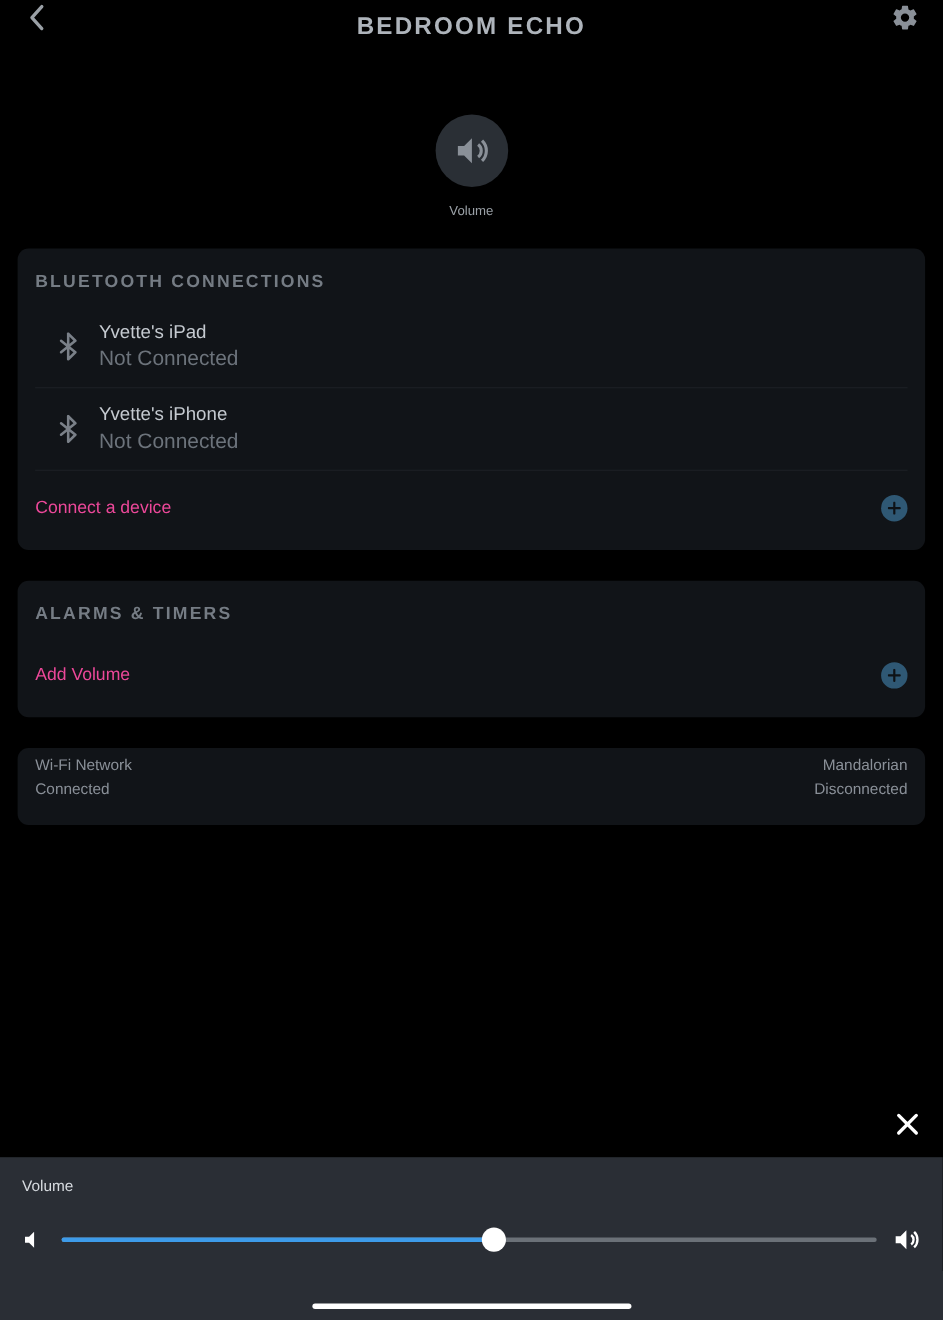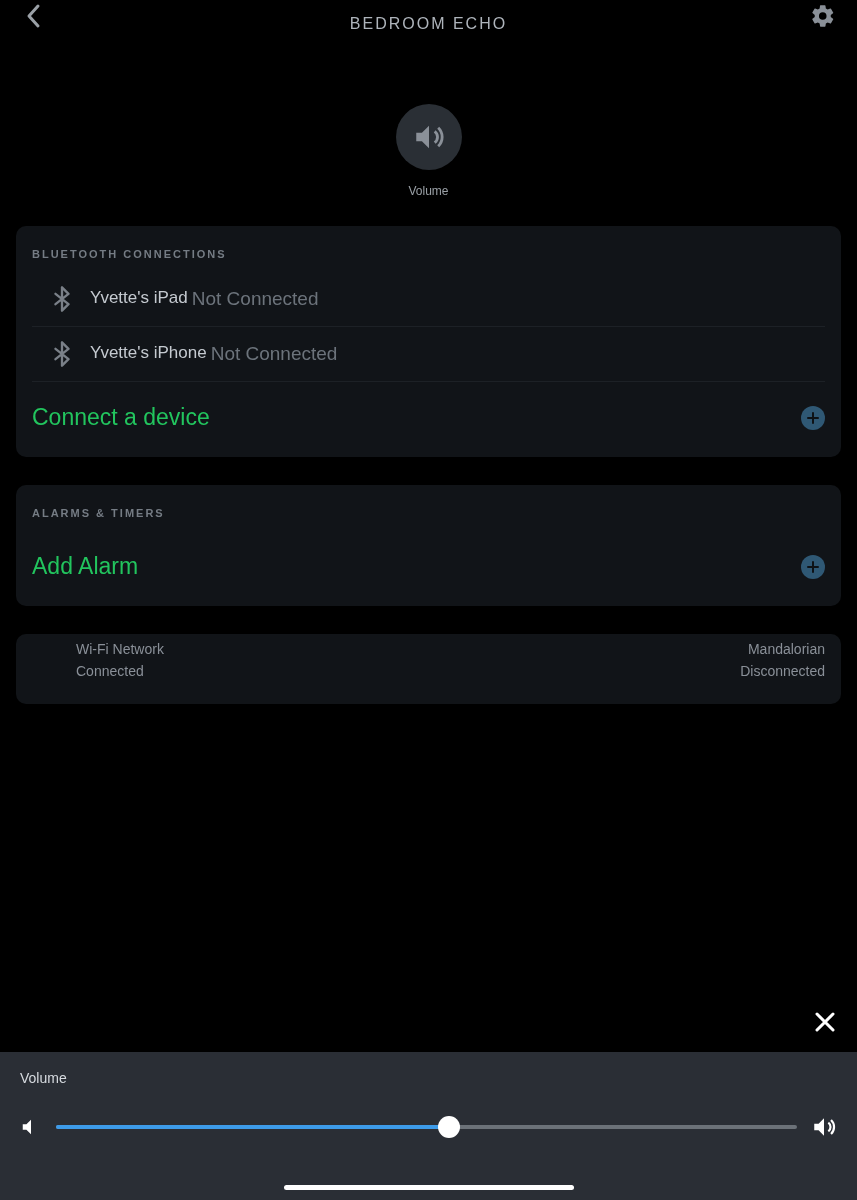--- a/index.html
+++ b/index.html
@@ -1,36 +1,36 @@
 <!DOCTYPE html>
 <html><head>
 <meta charset="utf-8">
 <style>
   * { box-sizing: border-box; margin: 0; padding: 0; }
   html, body { width: 857px; height: 1200px; background: #000; color: #ccc; font-family: -apple-system, "Helvetica Neue", Arial, sans-serif; overflow: hidden; }
   .header { position: relative; height: 48px; display: flex; align-items: center; justify-content: center; }
   .header .back { position: absolute; left: 20px; top: 2px; width: 28px; height: 28px; display:flex;align-items:center;justify-content:center;}
-  .header .title { font-size: 16px; letter-spacing: 2px; color: #aeb4bb; font-weight: 400; }
+  .header .title { font-size: 22px; letter-spacing: 2px; color: #aeb4bb; font-weight: 700; }
   .header .gear { position: absolute; right: 20px; top: 2px; width: 28px; height: 28px; display:flex;align-items:center;justify-content:center;}
   .quick { display:flex; justify-content:space-around; align-items:center; margin-top: 56px; }
   .quick-item { display:flex; flex-direction:column; align-items:center; gap:14px; width:200px;}
   .quick-circle { width:66px; height:66px; border-radius:50%; background:#2a2f35; display:flex; align-items:center; justify-content:center; }
   .quick-label { font-size:12px; color:#9aa0a6; }
   .card { margin: 28px 16px 0 16px; background:#111418; border-radius:10px; padding: 0; }
-  .card-title { font-size:11px; letter-spacing:2px; color:#757c84; font-weight:600; padding: 22px 16px 12px 16px;}
+  .card-title { font-size:16px; letter-spacing:2px; color:#757c84; font-weight:600; padding: 22px 16px 12px 16px;}
   .bt-row { display:flex; align-items:center; padding: 14px 16px; border-bottom:1px solid #1d2126; margin:0 16px;}
   .bt-row .bt-icon { width:28px; display:flex; justify-content:center; }
-  .bt-text { display:flex; flex-direction:row; gap:4px; margin-left:14px;}
+  .bt-text { display:flex; flex-direction:column; gap:4px; margin-left:14px;}
   .bt-name { font-size:17px; color:#c5cad0; }
   .bt-status { font-size:19px; color:#6c737b; }
   .link-row { display:flex; align-items:center; justify-content:space-between; padding: 22px 16px 26px 16px; }
-  .link-row .link-label { font-size:23px; color:#22c55e; }
+  .link-row .link-label { font-size:16px; color:#ec4899; }
   .plus-circle { width:24px; height:24px; border-radius:50%; background:#2f5874; display:flex; align-items:center; justify-content:center; color:#0e1216; font-size:18px; line-height:1;}
   .status-body { padding: 4px 16px 22px 16px; }
-  .status-row { display:flex; justify-content:space-between; font-size:14px; color:#8a9098; padding:3px 0;margin-left:44px; }
+  .status-row { display:flex; justify-content:space-between; font-size:14px; color:#8a9098; padding:3px 0; }
   .close-x { position:absolute; right:18px; bottom:164px; width:28px; height:28px; display:flex; align-items:center; justify-content:center;}
   .vol-panel { position:absolute; left:0; right:0; bottom:0; height:148px; background:#2a2e35; padding:18px 20px 0 20px;}
   .vol-title { font-size:14px; color:#d6dadf; }
   .vol-slider-row { display:flex; align-items:center; gap:14px; margin-top:28px;}
   .track { position:relative; flex:1; height:4px; background:#6b7178; border-radius:2px;}
   .track-fill { position:absolute; left:0; top:0; bottom:0; background:#3d9be9; border-radius:2px;}
   .thumb { position:absolute; top:50%; width:22px; height:22px; background:#fff; border-radius:50%; transform:translate(-50%,-50%);}
   .home-indicator { position:absolute; bottom:10px; left:50%; transform:translateX(-50%); width:290px; height:5px; background:#fff; border-radius:3px;}
   svg { display:block; }
 </style>
@@ -96,21 +96,21 @@
       <svg width="12" height="12" viewBox="0 0 12 12">
           <path d="M6 1v10M1 6h10" stroke="#0e1216" stroke-width="2" stroke-linecap="round"></path>
         </svg>
     </div>
   </div>
 </div>
 
 <div class="card">
   <div class="card-title">ALARMS &amp; TIMERS</div>
   <div class="link-row">
-    <div class="link-label">Add Alarm</div>
+    <div class="link-label">Add Volume</div>
     <div class="plus-circle">
       <svg width="12" height="12" viewBox="0 0 12 12">
           <path d="M6 1v10M1 6h10" stroke="#0e1216" stroke-width="2" stroke-linecap="round"></path>
         </svg>
     </div>
   </div>
 </div>
 
 <div class="card">
   <div class="status-body">

